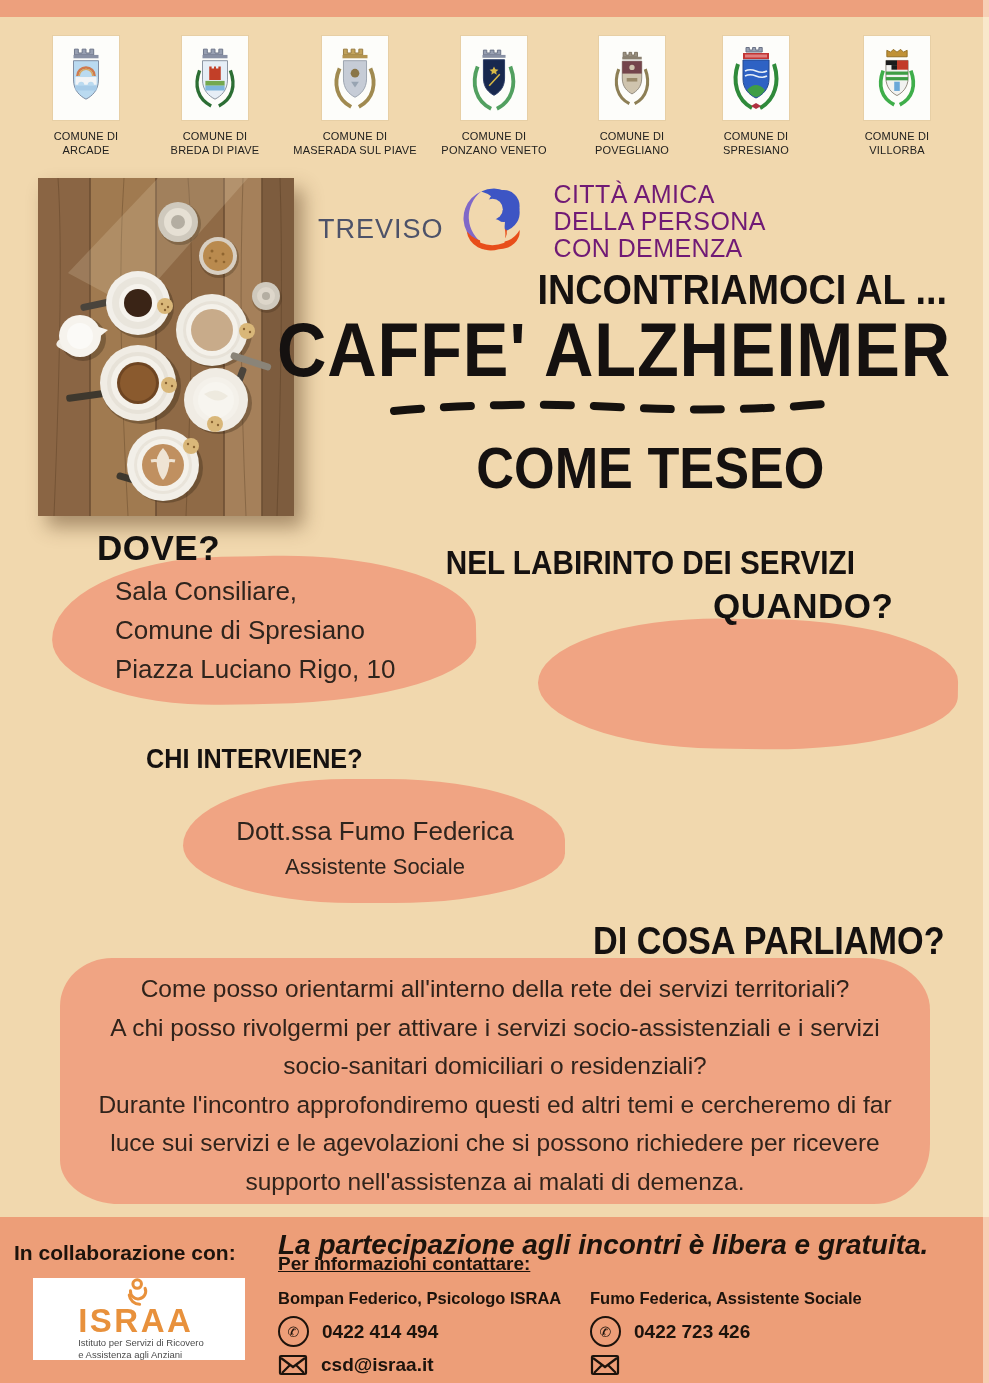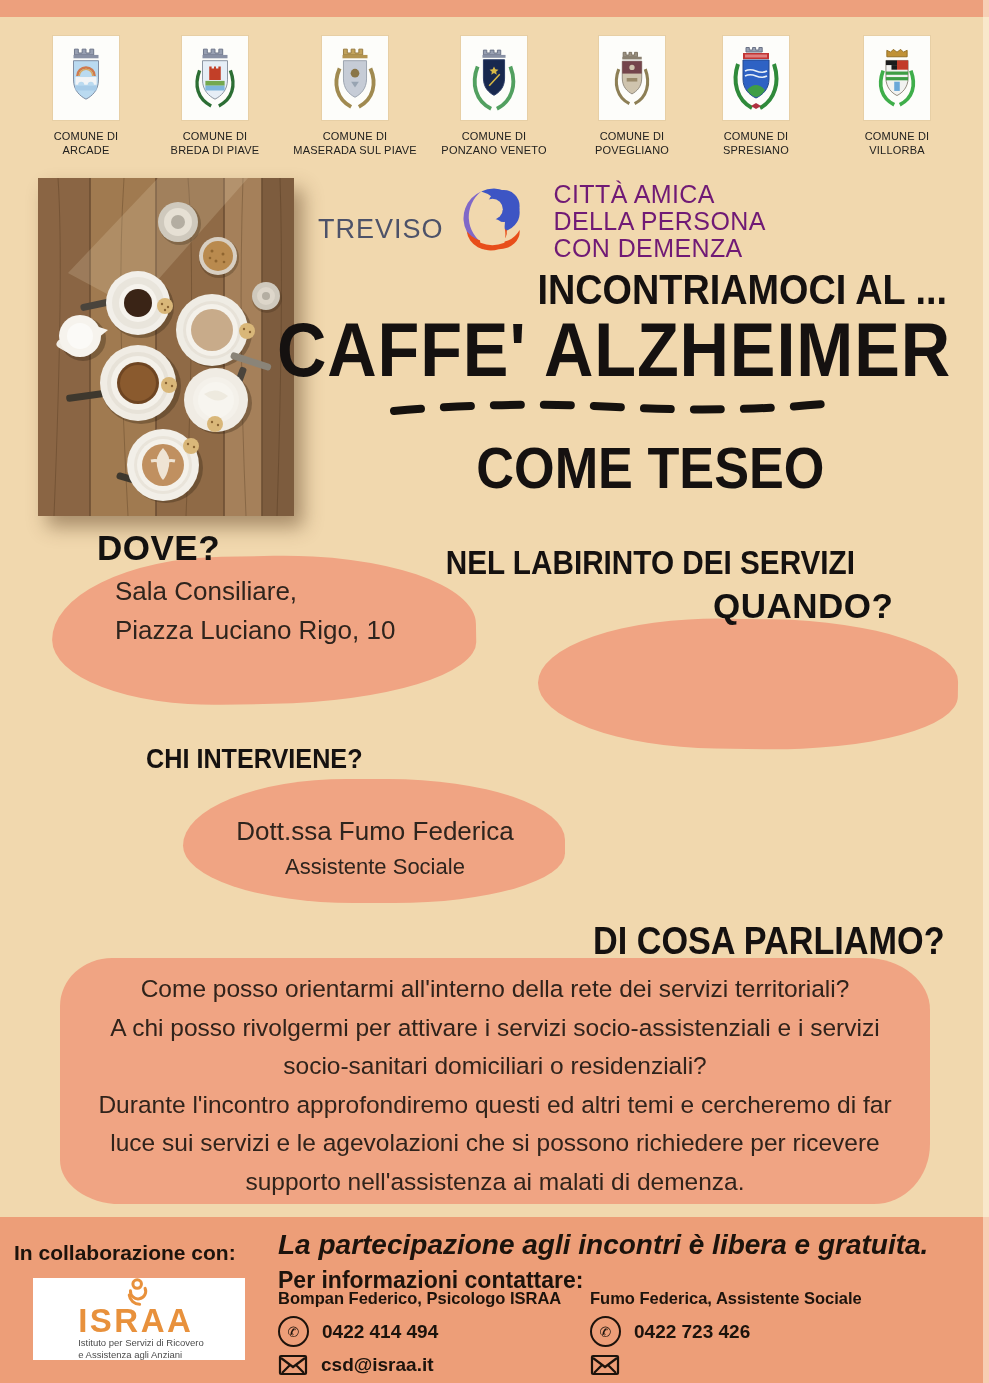--- a/index.html
+++ b/index.html
@@ -41,21 +41,21 @@
   .sec-text{font-size:26px;line-height:39px;color:#2e241d;z-index:2;}
   .h-round{font-weight:800;font-size:35px;color:#131110;letter-spacing:.5px;z-index:2;}
   
   .footer{left:0;top:1217px;width:100%;height:166px;background:#ed9e78;color:#1c130c;z-index:2;}
   .fi{position:absolute;}
   .collab{left:14px;top:24px;font-size:21px;font-weight:800;}
   .israa-box{left:33px;top:61px;width:212px;height:82px;background:#ffffff;display:flex;align-items:center;padding:0 6px;box-sizing:border-box;flex-direction:column;}
   .israa-name{font-size:33px;font-weight:800;color:#e8913c;letter-spacing:2.5px;line-height:30px;}
   .israa-sub{font-size:9.5px;color:#4c4c4c;line-height:11.5px;margin-top:1px;}
   .notice{left:278px;top:12px;font-size:28px;font-weight:800;font-style:italic;}
-  .contact-intro{left:278px;top:50px;font-size:23px;font-weight:800;}
+  .contact-intro{left:278px;top:36px;font-size:19px;font-weight:800;text-decoration:underline;}
   .contact{top:72px;width:360px;}
   .contact .cname{font-size:16.5px;font-weight:800;margin-bottom:8px;}
   .crow{display:flex;align-items:center;gap:13px;margin-bottom:6px;font-size:19px;font-weight:800;}
   .cicon{width:27px;height:27px;border:2.5px solid #1c130c;border-radius:50%;display:flex;align-items:center;justify-content:center;font-size:14px;line-height:1;color:#1c130c;font-family:"DejaVu Sans",sans-serif;flex:0 0 auto;}
   .eicon{flex:0 0 auto;display:flex;}
 </style>
 </head>
 <body>
 
 <div id="poster">
@@ -339,20 +339,21 @@
     <path d="M8,15 Q120,5 230,11 T438,8" fill="none" stroke="#15110e" stroke-width="8" stroke-linecap="round" stroke-dasharray="27 23"></path>
   </svg>
 
   <div class="abs hc theme1"><span class="sx sx-c">COME TESEO</span></div>
   <div class="abs hc theme2"><span class="sx sx-c">NEL LABIRINTO DEI SERVIZI</span></div>
 
   <div class="abs blob blob-dove"></div>
   <div class="abs h-round" style="left:97px;top:528px;">DOVE?</div>
   <div class="abs sec-text" style="left:115px;top:572px;">
     <div>Sala Consiliare,</div>
+    <div>Comune di Spresiano</div>
     <div>Piazza Luciano Rigo, 10</div>
   </div>
 
   <div class="abs blob blob-quando"></div>
   <div class="abs h-round" style="left:713px;top:586px;">QUANDO?</div>
 
   <div class="abs blob blob-chi"></div>
   <div class="abs hc" style="left:146px;top:743px;font-size:28px;z-index:2;"><span class="sx sx-l">CHI INTERVIENE?</span></div>
   <div class="abs sec-text" style="left:195px;top:812px;width:360px;text-align:center;">
     <div>Dott.ssa Fumo Federica</div>

